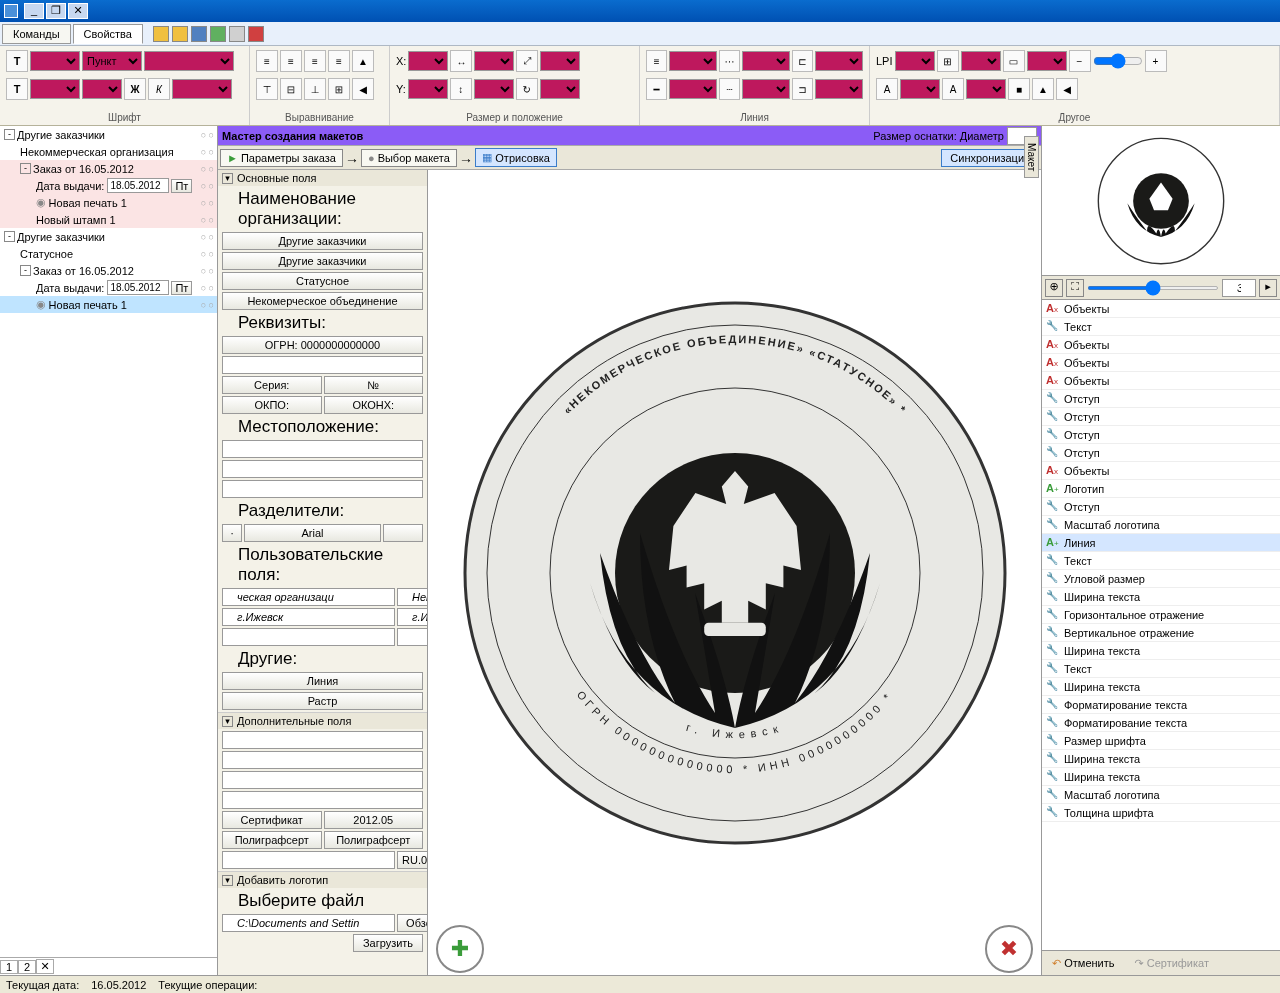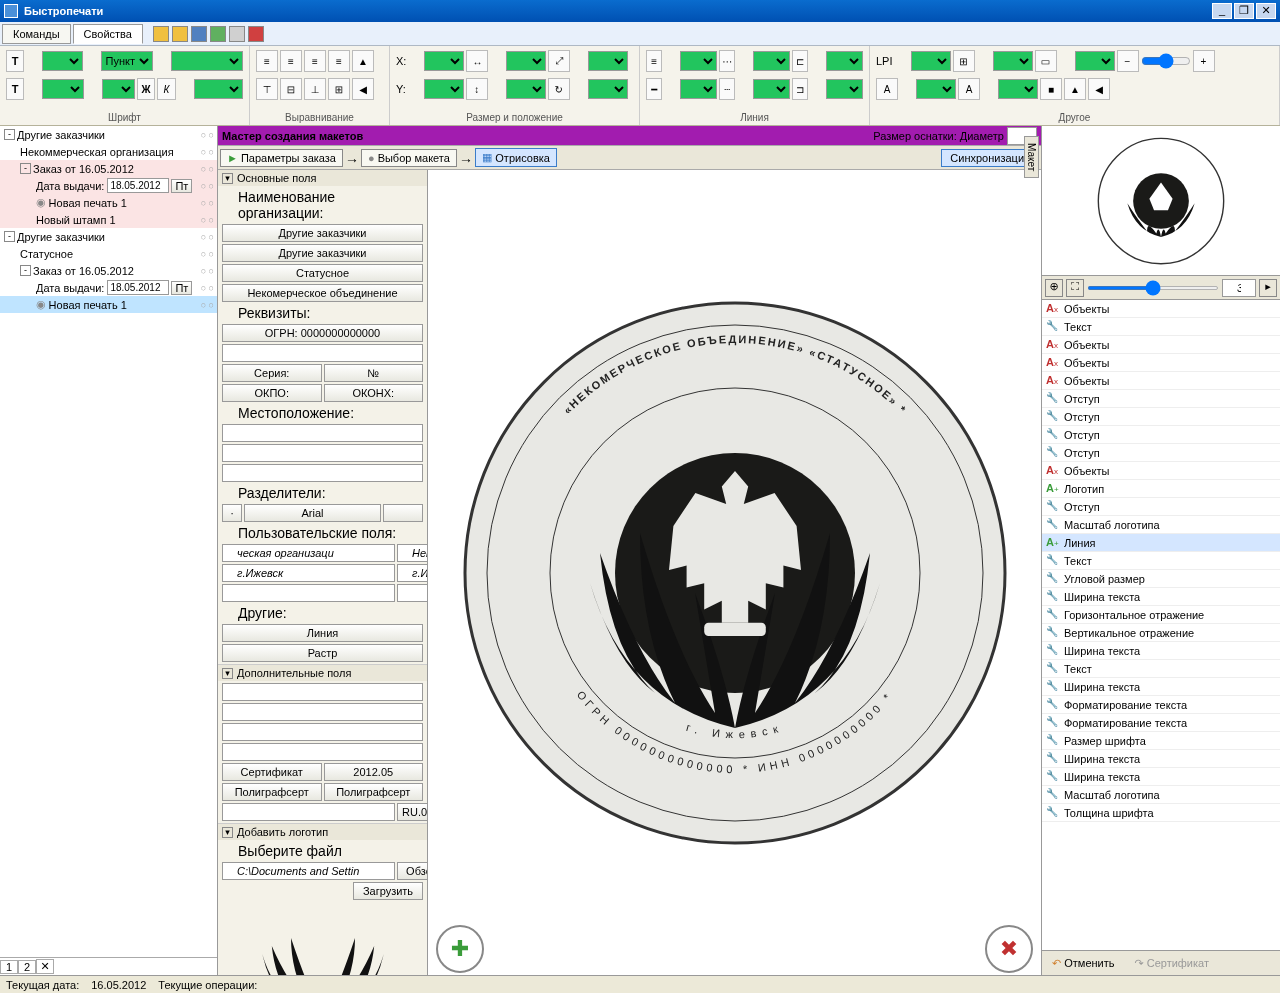--- a/index.html
+++ b/index.html
@@ -12,47 +12,47 @@
 .menubar { background: #e8f0fb; height: 24px; display: flex; align-items: center; border-bottom: 1px solid #aeb8c4; }
 .tab { padding: 3px 10px; border: 1px solid #999; background: #f7f7f2; margin-left: 2px; cursor: pointer; }
 .tab.active { background: #fff; border-bottom-color: #fff; }
 .tb-icons { display: flex; gap: 3px; margin-left: 10px; }
 .tb-icons span { width: 16px; height: 16px; display: inline-block; border: 1px solid #888; cursor: pointer; }
 .ribbon { background: #f5f3eb; border-bottom: 1px solid #b5b29a; height: 80px; display: flex; }
 .ribbon-group { border-right: 1px solid #ccc; padding: 2px 6px 0; display: flex; flex-direction: column; }
 .ribbon-tools { flex: 1; display: flex; flex-direction: column; gap: 2px; }
 .ribbon-row { display: flex; align-items: center; gap: 2px; height: 26px; }
 .rb-btn { width: 22px; height: 22px; border: 1px solid #bbb; background: #fafafa; cursor: pointer; display: flex; align-items: center; justify-content: center; font-size: 10px; }
-.rb-sel { height: 20px; border: 1px solid #999; background: #22c55e; font-size: 11px; margin-left: 16px; }
+.rb-sel { height: 20px; border: 1px solid #999; background: #be185d; font-size: 11px; }
 .ribbon-label { text-align: center; font-size: 10px; color: #555; padding: 2px 0; }
 .content { display: flex; height: calc(100vh - 22px - 24px - 80px - 18px); }
 .tree-pane { width: 218px; border-right: 1px solid #999; background: #fff; overflow: auto; display: flex; flex-direction: column; }
 .tree { flex: 1; overflow: auto; font-size: 11px; }
 .tree-row { display: flex; align-items: center; height: 17px; padding-left: 2px; white-space: nowrap; }
 .tree-row.pink { background: #fbe4e4; }
 .tree-row.sel { background: #bfe4ff; }
 .tree-toggle { width: 11px; height: 11px; border: 1px solid #888; text-align: center; line-height: 9px; margin-right: 2px; cursor: pointer; font-size: 9px; }
 .tree-input { border: 1px solid #999; height: 15px; font-size: 10px; padding: 0 2px; }
 .tree-bottom { display: flex; border-top: 1px solid #aaa; height: 18px; align-items: center; }
 .tree-bottom .pg { width: 18px; text-align: center; border: 1px solid #aaa; cursor: pointer; }
 .mid-pane { flex: 1; display: flex; flex-direction: column; border-right: 1px solid #999; }
-.wiz-header { background: #a21caf; border-bottom: 1px solid #aaa; height: 20px; display: flex; align-items: center; padding: 0 4px; }
+.wiz-header { background: #8b5cf6; border-bottom: 1px solid #aaa; height: 20px; display: flex; align-items: center; padding: 0 4px; }
 .wiz-header .wtitle { font-weight: bold; flex: 1; }
 .wiz-steps { background: #eae7d9; border-bottom: 1px solid #aaa; height: 24px; display: flex; align-items: center; padding: 0 2px; gap: 2px; }
 .wiz-btn { border: 1px solid #888; background: #f8f8f2; padding: 2px 6px; cursor: pointer; display: flex; align-items: center; gap: 3px; }
 .wiz-btn.active { background: #d4e6ff; border-color: #3a7cc9; }
 .arrow { font-size: 14px; }
 .sync-btn { margin-left: auto; border: 1px solid #3a7cc9; background: #d4e6ff; padding: 2px 8px; cursor: pointer; }
 .mid-body { flex: 1; display: flex; overflow: hidden; }
 .form-pane { width: 210px; border-right: 1px solid #999; overflow: auto; background: #f4f2e8; }
 .form-section { border-bottom: 1px solid #ccc; }
 .form-hdr { background: #eae7d9; padding: 2px 4px; display: flex; align-items: center; cursor: pointer; }
 .form-hdr .tg { width: 11px; height: 11px; border: 1px solid #888; text-align: center; line-height: 9px; margin-right: 4px; font-size: 9px; }
 .form-body { padding: 2px 4px; display: flex; flex-direction: column; gap: 2px; }
-.frm-label { font-size: 14px; padding: 1px 16px; }
+.frm-label { font-size: 17px; padding: 1px 16px; }
 .frm-btn { border: 1px solid #999; background: linear-gradient(#fff,#e8e8e0); padding: 2px 4px; text-align: center; cursor: pointer; font-size: 11px; }
 .frm-row { display: flex; gap: 2px; }
 .frm-row > * { flex: 1; }
 .frm-input { border: 1px solid #999; background: #fff; height: 18px; padding: 0 14px; font-size: 11px; font-style: italic; }
 .canvas-pane { flex: 1; background: #fff; display: flex; align-items: center; justify-content: center; position: relative; overflow: hidden; }
 .seal-preview { width: 560px; height: 560px; }
 .canvas-footer { position: absolute; bottom: 2px; left: 8px; right: 8px; display: flex; justify-content: space-between; }
 .stamp-ic { width: 48px; height: 48px; border-radius: 50%; border: 2px solid #888; display: flex; align-items: center; justify-content: center; position: relative; }
 .right-pane { width: 238px; display: flex; flex-direction: column; background: #f4f2e8; }
 .preview-box { height: 150px; border-bottom: 1px solid #999; background: #fff; display: flex; align-items: center; justify-content: center; position: relative; }
@@ -68,21 +68,20 @@
 .undo-btn { display: flex; align-items: center; gap: 3px; cursor: pointer; padding: 2px 6px; }
 .undo-btn.disabled { color: #999; }
 .statusbar { height: 18px; background: #ece9d8; border-top: 1px solid #999; display: flex; align-items: center; padding: 0 6px; font-size: 11px; gap: 12px; }
 .emblem-thumb { width: 160px; height: auto; }
 </style>
 </head>
 <body>
 
 <div class="titlebar">
   <div class="icon"></div>
-  <div class="titlebar-title">Быстропечати</div>
   <div class="titlebar-btns">
     <div>_</div>
     <div>❐</div>
     <div>✕</div>
   </div>
 </div>
 
 <div class="menubar">
   <div class="tab">Команды</div>
   <div class="tab active">Свойства</div>

